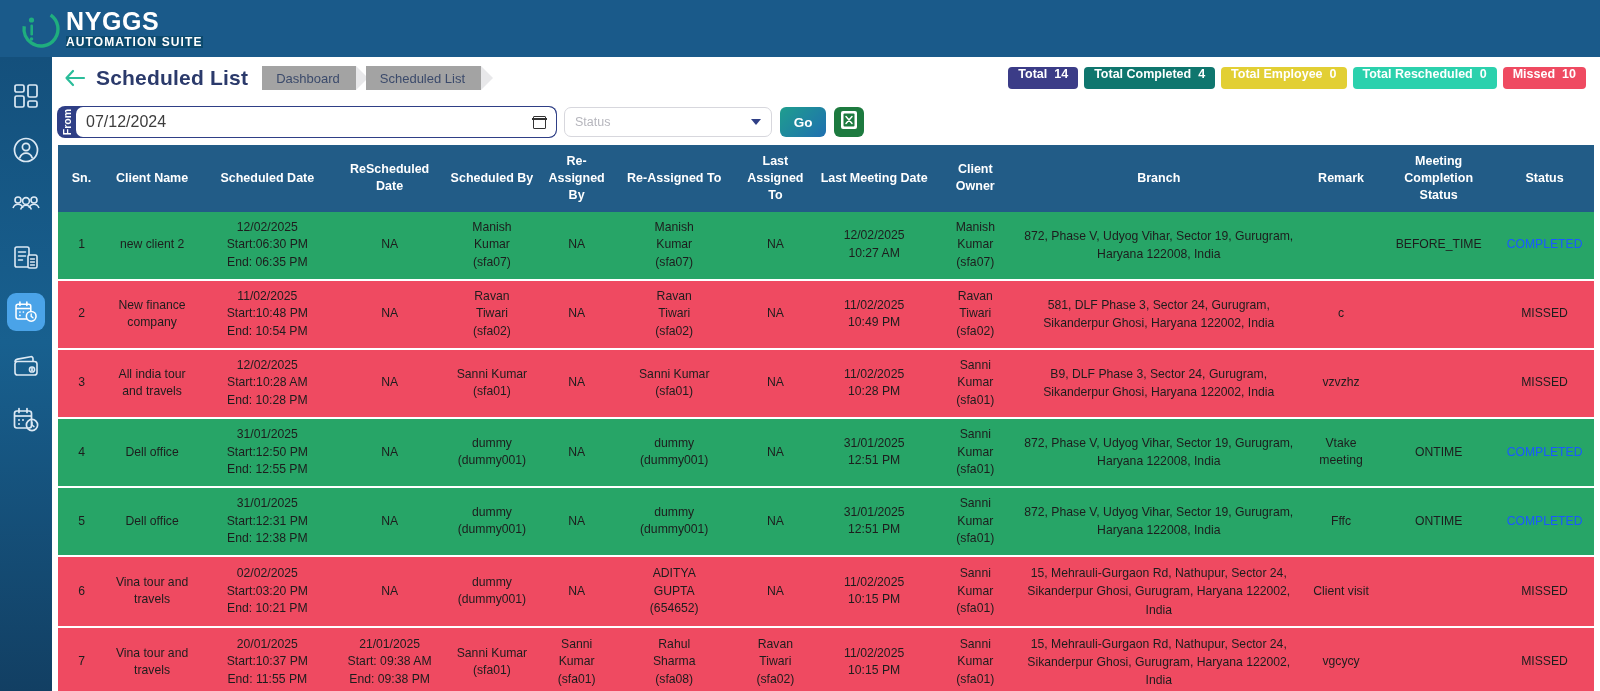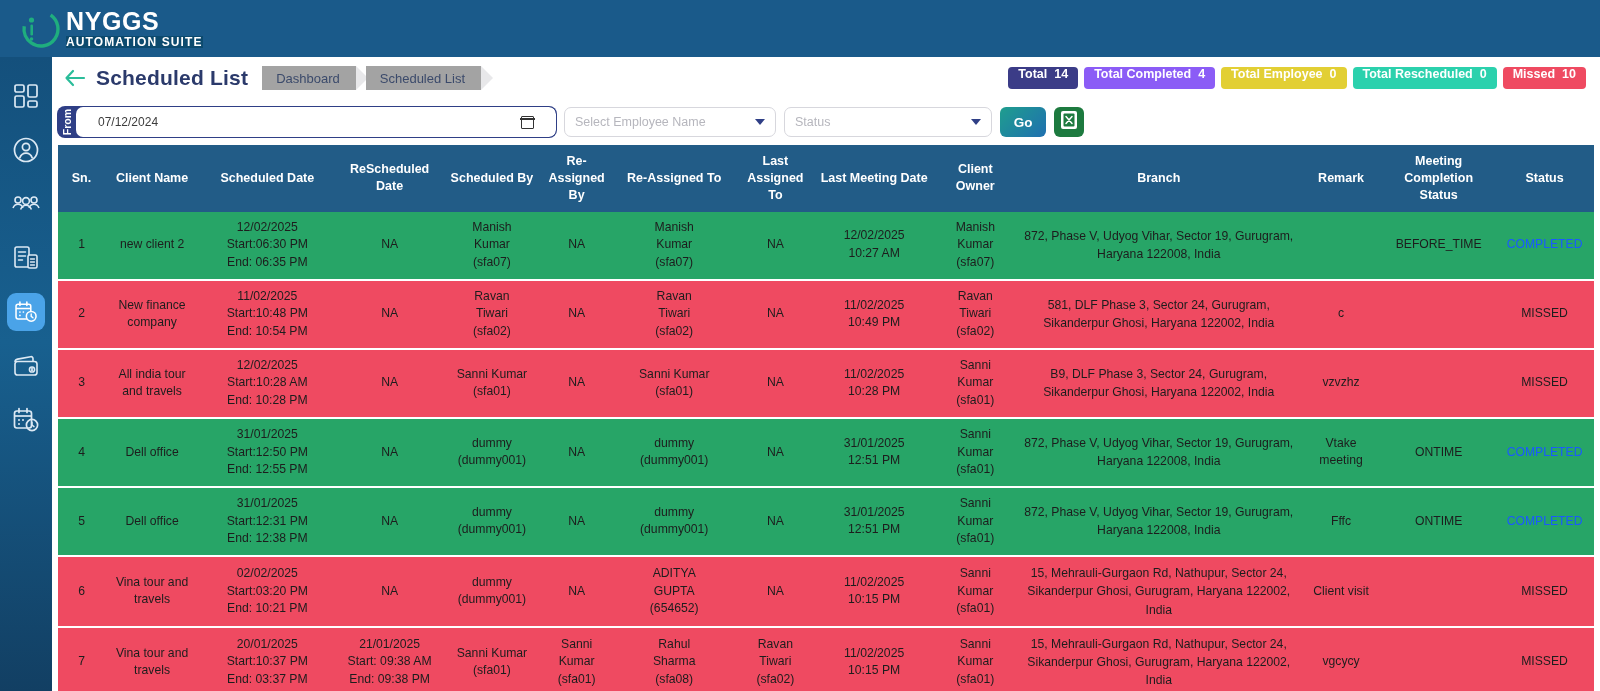--- a/index.html
+++ b/index.html
@@ -105,21 +105,21 @@
   }
   .date-tag {
     width: 18px; height: 30px; background: #2f3f86; color: #ffffff;
     font-size: 10.5px; font-weight: bold;
     display: flex; align-items: center; justify-content: center;
   }
   .date-tag span { transform: rotate(-90deg); white-space: nowrap; }
   .date-field {
     height: 30px; background: #ffffff; border-radius: 7px;
     display: flex; align-items: center; justify-content: space-between;
-    padding: 0 22px; font-size: 12px; color: #3d3d3d; gap: 28px;
+    padding: 0 10px; font-size: 16px; color: #3d3d3d; gap: 28px;
   }
   .cal-glyph { width: 13px; height: 13px; border: 1.6px solid #333; border-radius: 1px; position: relative; }
   .cal-glyph::before {
     content: ""; position: absolute; left: -1.6px; right: -1.6px; top: 1px; height: 2.6px; background: #333;
   }
   .sel {
     height: 30px; border: 1px solid #d7d7dd; border-radius: 7px; background: #ffffff;
     display: flex; align-items: center; justify-content: space-between;
     padding: 0 10px; font-size: 12.5px; color: #b6b6bd;
   }
@@ -268,21 +268,21 @@
     <div class="page-title">Scheduled List</div>
     <div class="crumbs">
       <div class="crumb">Dashboard</div>
       <div class="crumb">Scheduled List</div>
     </div>
     <div class="badges" id="badges">
         <div class="badge" style="background: rgb(59, 60, 135);">
           <span>Total</span>
           <span>14</span>
         </div>
-        <div class="badge" style="background: #8b5cf6;">
+        <div class="badge" style="background: #0f766e;">
           <span>Total Completed</span>
           <span>4</span>
         </div>
         <div class="badge" style="background: rgb(226, 207, 52);">
           <span>Total Employee</span>
           <span>0</span>
         </div>
         <div class="badge" style="background: rgb(43, 209, 173);">
           <span>Total Rescheduled</span>
           <span>0</span>
@@ -299,24 +299,20 @@
       <div class="date-tag">
           <span>From</span>
         </div>
       <div class="date-field" style="width:480px">
         <span>07/12/2024</span>
         <span class="cal-glyph"></span>
       </div>
     </div>
 
 
-    <div class="sel" style="width:212px">
-      <span>Select Employee Name</span>
-      <span class="caret"></span>
-    </div>
 
     <div class="sel" style="width:208px">
       <span>Status</span>
       <span class="caret"></span>
     </div>
 
     <div class="go-btn">Go</div>
 
     <div class="xls-btn">
       <span>
@@ -588,21 +584,21 @@
             <td>Client visit</td>
             <td></td>
             <td><span class="st-missed">MISSED</span></td>
           </tr>
           <tr class="r-missed">
             <td>7</td>
             <td>Vina tour and travels</td>
             <td class="cell-lines">
               <div>20/01/2025</div>
               <div>Start:10:37 PM</div>
-              <div>End: 03:37 PM</div>
+              <div>End: 11:55 PM</div>
             </td>
             <td class="cell-lines">
               <div>21/01/2025</div>
               <div>Start: 09:38 AM</div>
               <div>End: 09:38 PM</div>
             </td>
             <td class="cell-lines">
               <div>Sanni Kumar</div>
               <div>(sfa01)</div>
             </td>

